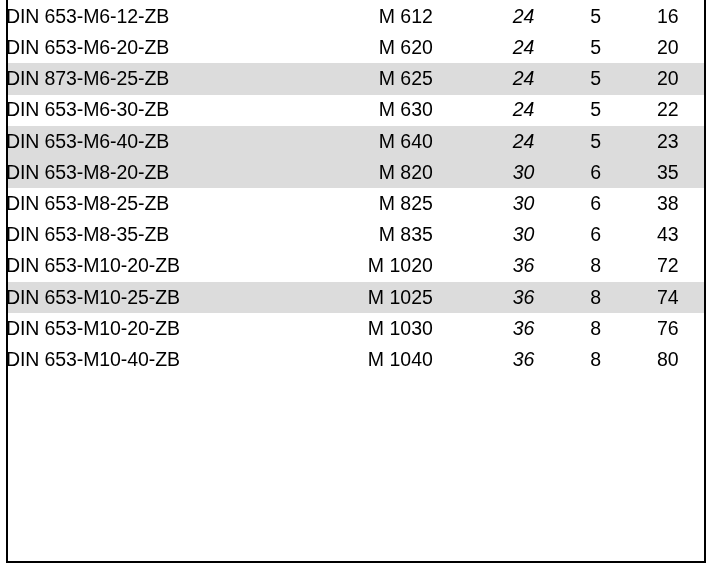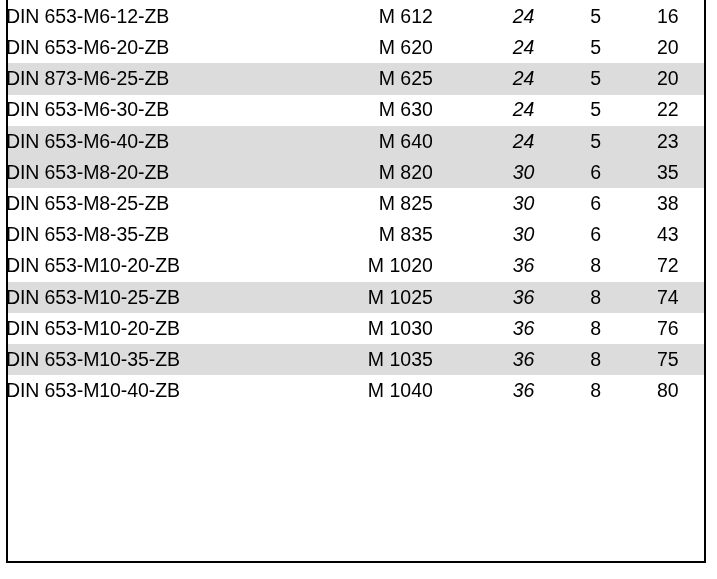--- a/index.html
+++ b/index.html
@@ -192,28 +192,20 @@
             <td class="c-wt">74</td>
           </tr>
           <tr>
             <td class="c-desc">DIN 653-M10-20-ZB</td>
             <td class="c-thread">M 10</td>
             <td class="c-len">30</td>
             <td class="c-d2">36</td>
             <td class="c-h">8</td>
             <td class="c-wt">76</td>
           </tr>
-          <tr class="row-alt">
-            <td class="c-desc">DIN 653-M10-35-ZB</td>
-            <td class="c-thread">M 10</td>
-            <td class="c-len">35</td>
-            <td class="c-d2">36</td>
-            <td class="c-h">8</td>
-            <td class="c-wt">75</td>
-          </tr>
           <tr>
             <td class="c-desc">DIN 653-M10-40-ZB</td>
             <td class="c-thread">M 10</td>
             <td class="c-len">40</td>
             <td class="c-d2">36</td>
             <td class="c-h">8</td>
             <td class="c-wt">80</td>
           </tr>
         </tbody>
     </table>

